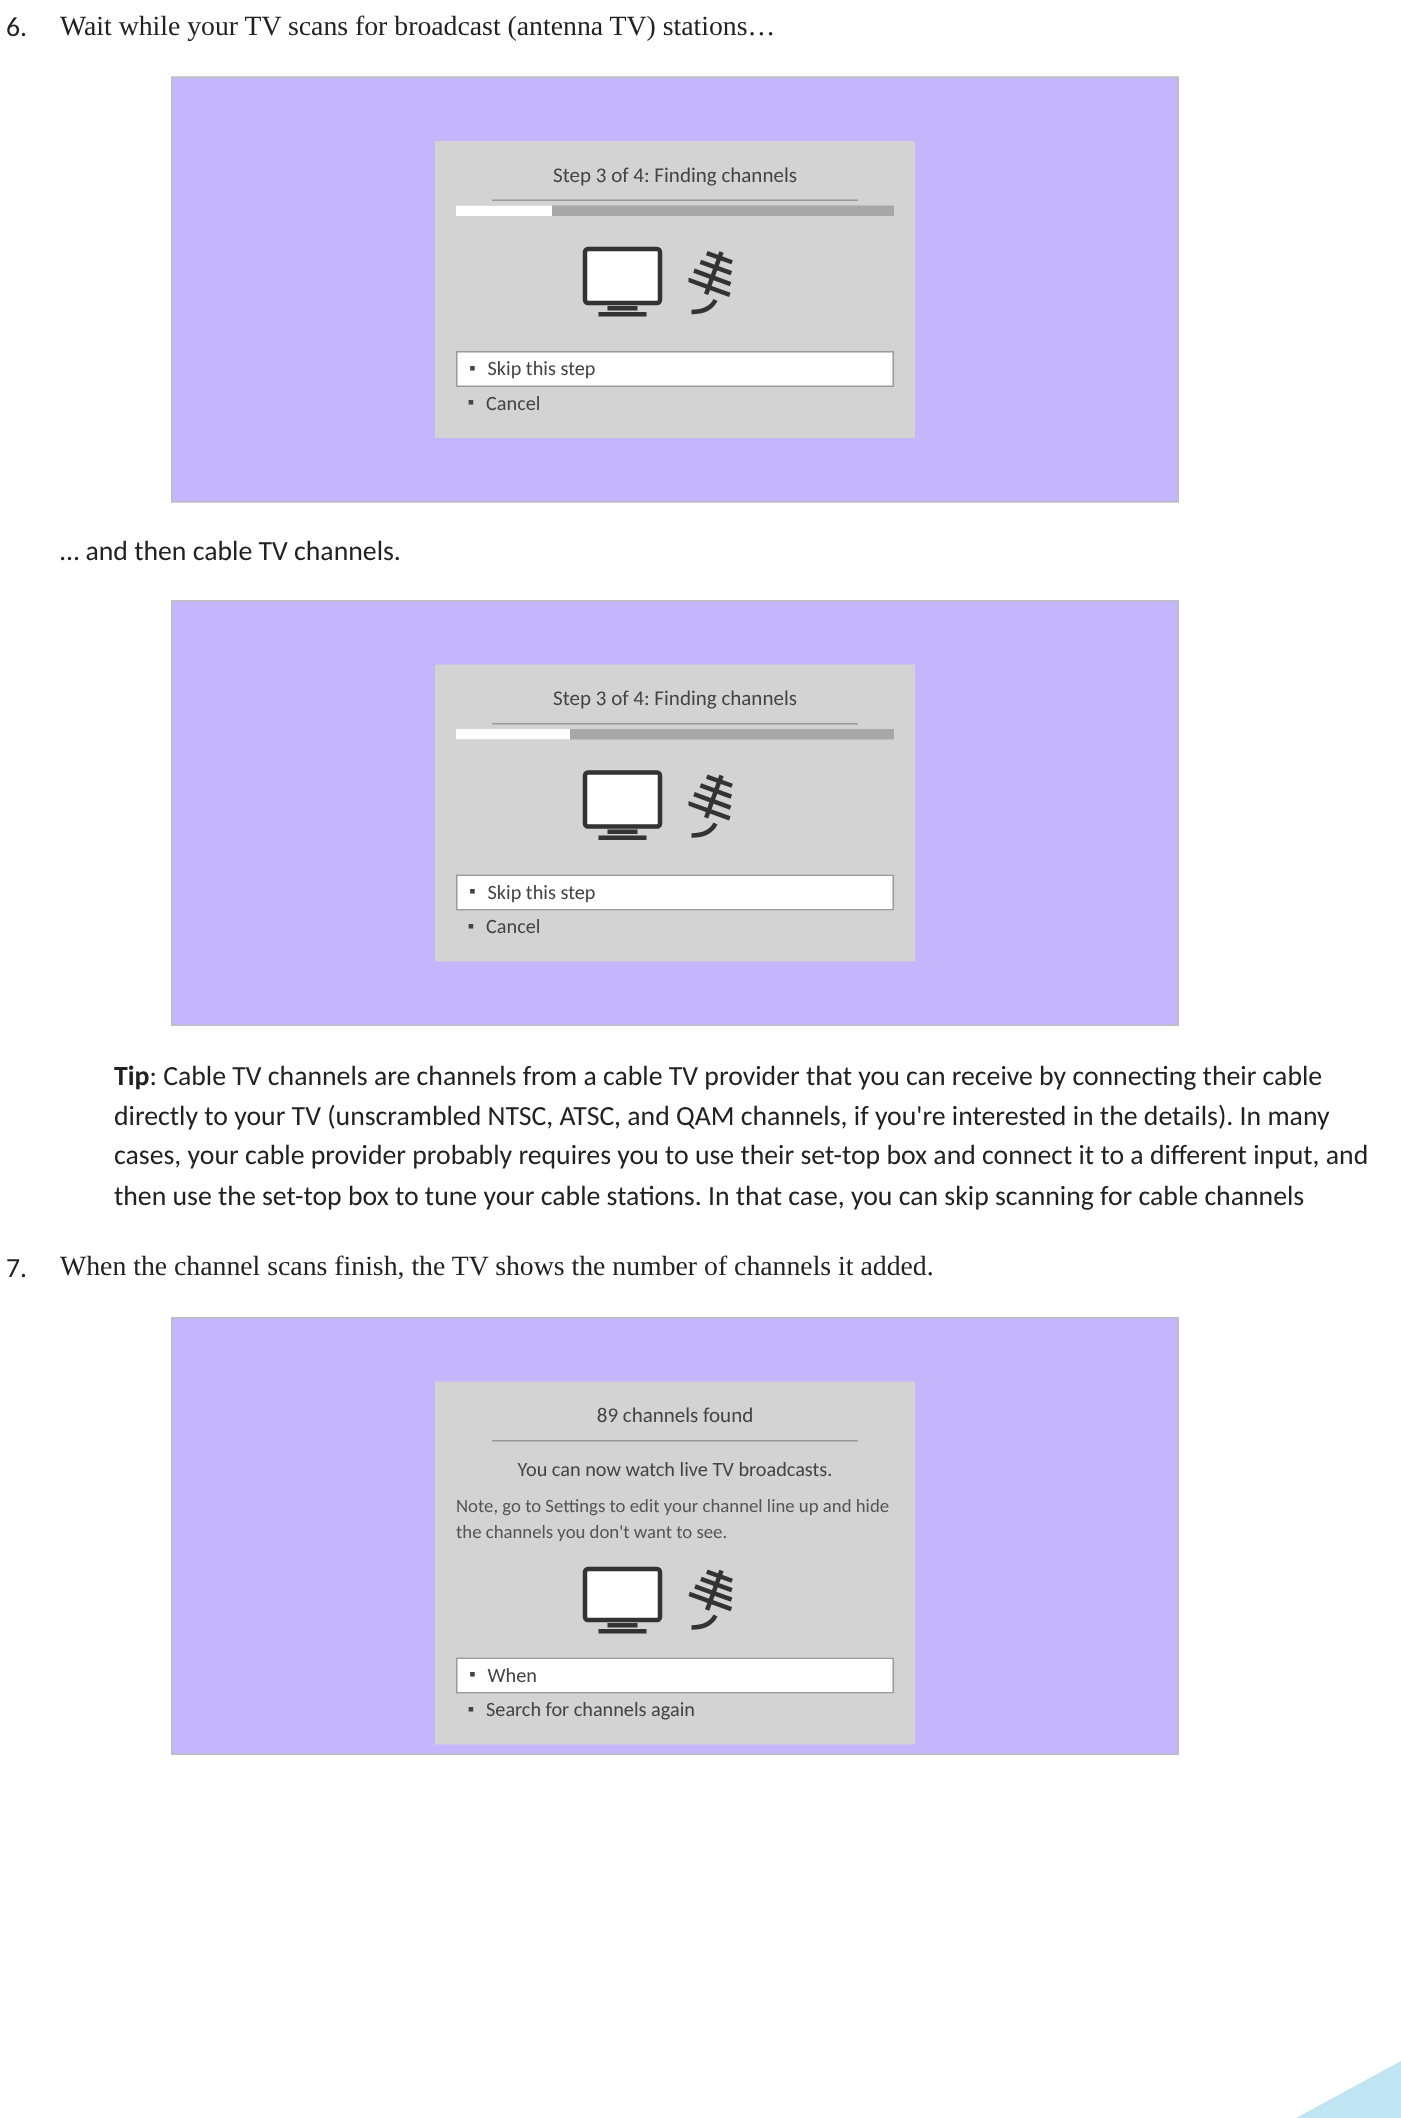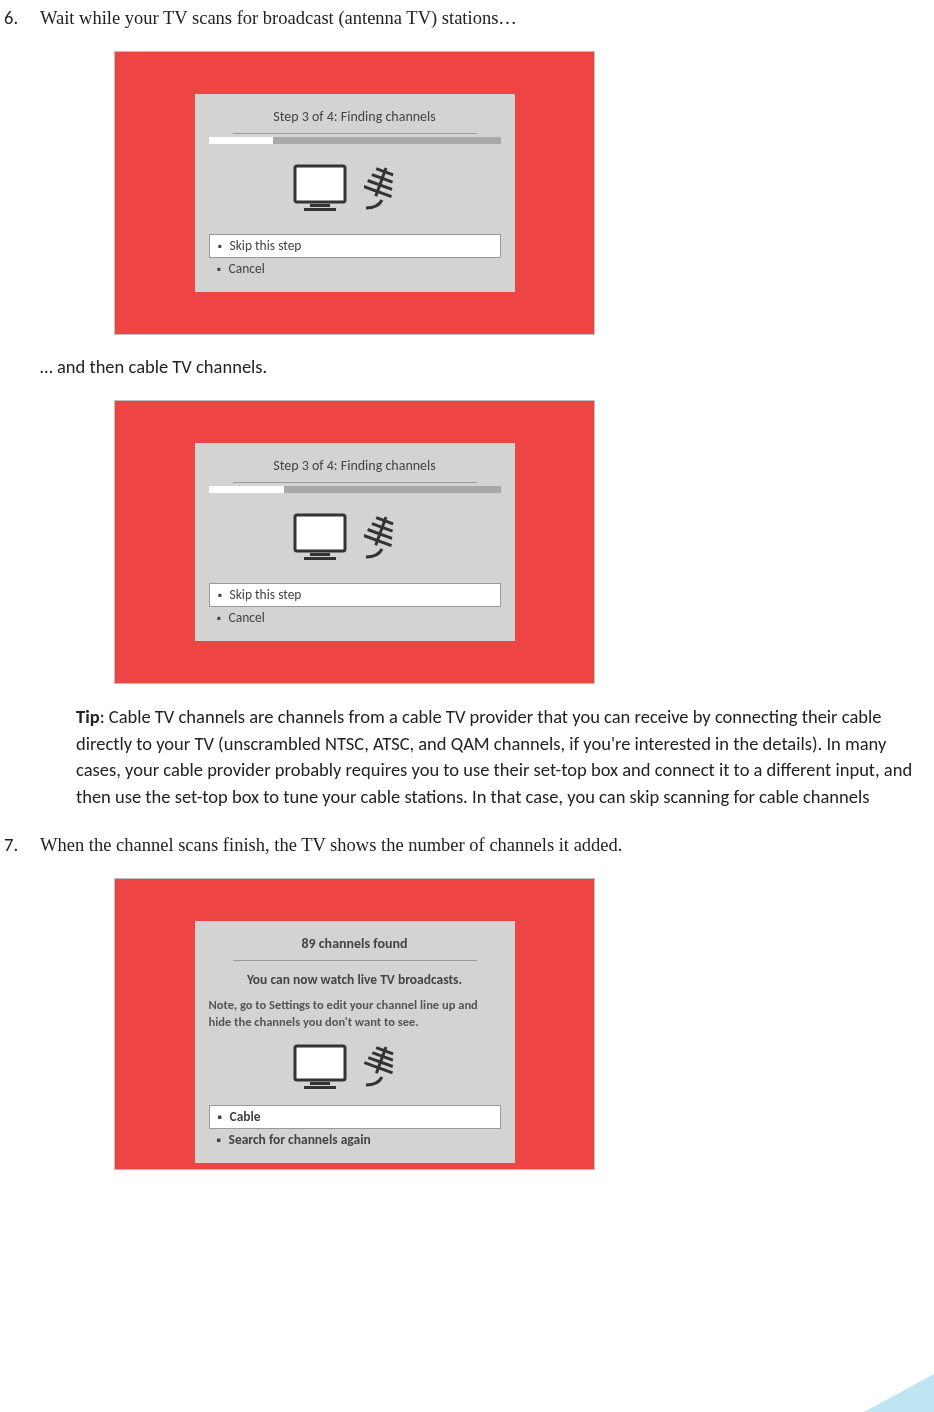--- a/index.html
+++ b/index.html
@@ -30,30 +30,29 @@
   .tip-para {
     padding-left: 72px;
     margin: 14px 0 22px 0;
     line-height: 1.45;
   }
   
   .tv-shot {
     margin-left: 110px;
     margin-top: 20px;
     margin-bottom: 20px;
-    width: 481px;
-    background: #ef4444;
+    width: 672px;
+    background: #c4b5fd;
     border: 1px solid #bfbfbf;
     box-sizing: border-box;
     padding: 42px 60px 42px 60px;
     position: relative;
   }
   .tv-shot.shot3 {
     padding-bottom: 6px;
-    font-weight: bold;
   }
   .dialog {
     background: #d3d3d3;
     width: 320px;
     margin: 0 auto;
     padding: 10px 14px 12px 14px;
     box-sizing: border-box;
     font-size: 14px;
     color: #444;
   }
@@ -230,21 +229,21 @@
           <line x1="0" y1="0" x2="0" y2="28" stroke="#333" stroke-width="3"></line>
           <line x1="-9" y1="4" x2="9" y2="4" stroke="#333" stroke-width="3"></line>
           <line x1="-11" y1="10" x2="11" y2="10" stroke="#333" stroke-width="3"></line>
           <line x1="-13" y1="16" x2="13" y2="16" stroke="#333" stroke-width="3"></line>
           <line x1="-15" y1="22" x2="15" y2="22" stroke="#333" stroke-width="3"></line>
         </g>
       </svg>
     </div>
     <div class="btn-row sel">
       <span class="dot">▪</span>
-      <span>Cable</span>
+      <span>When</span>
     </div>
     <div class="btn-row">
       <span class="dot">▪</span>
       <span>Search for channels again</span>
     </div>
   </div>
 </div>
 
 <div class="corner"></div>
 

